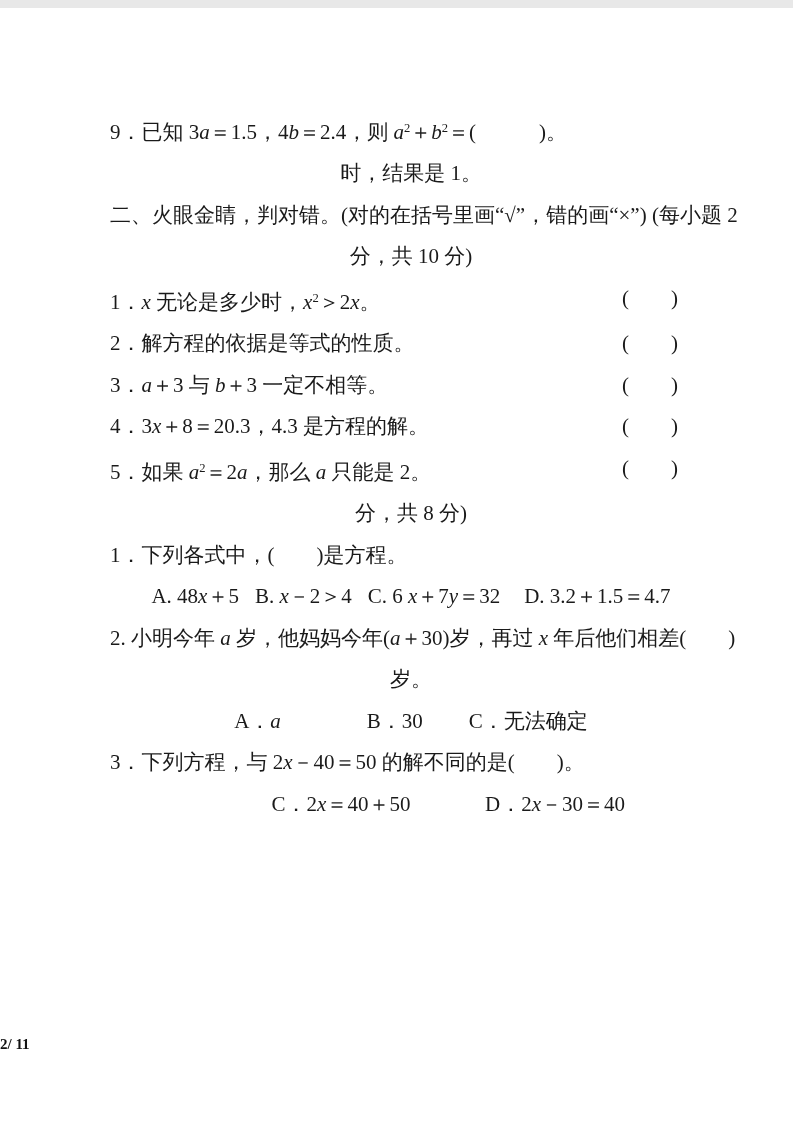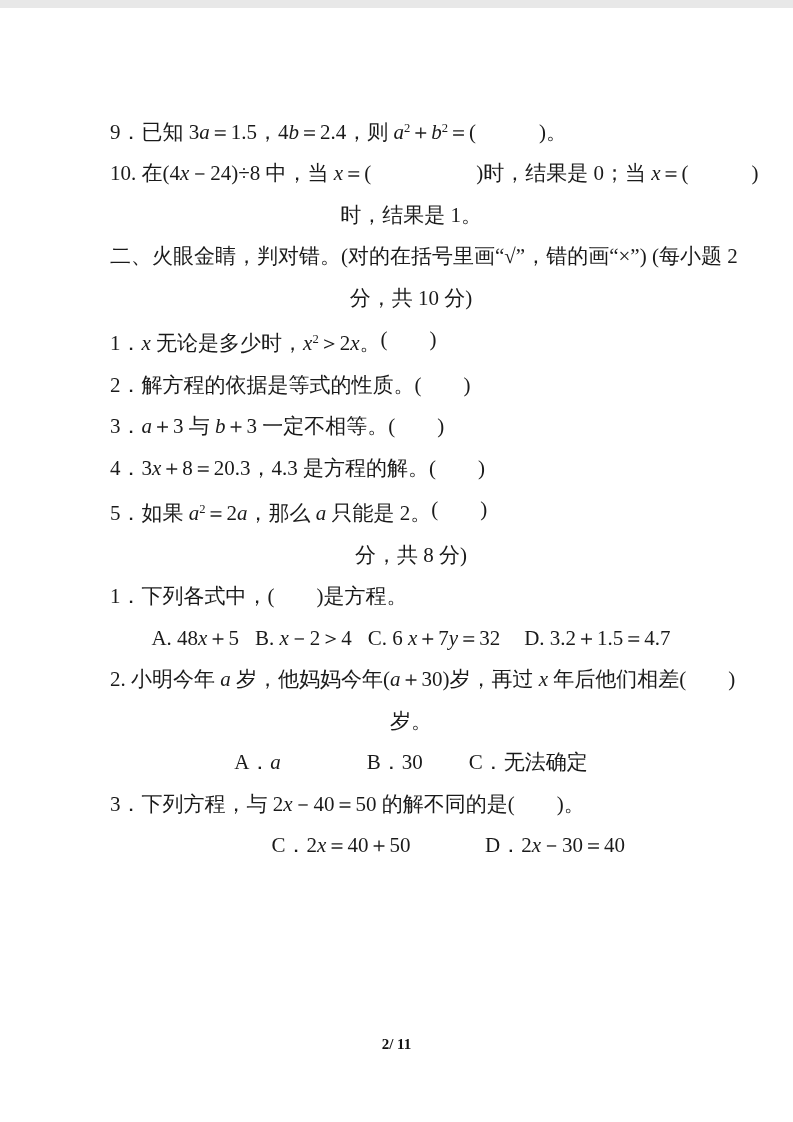--- a/index.html
+++ b/index.html
@@ -21,50 +21,50 @@
     top: 100px;
     width: 568px;
   }
   .line {
     line-height: 41.5px;
     white-space: nowrap;
   }
   .line.indent1 { padding-left: 34px; text-align: center; }
   .line.tf {
     display: flex;
+    justify-content: space-between;
   }
   .v {
     font-style: italic;
     font-family: "Liberation Serif", "DejaVu Serif", serif;
   }
   .sup {
     font-size: 0.6em;
     vertical-align: 0.55em;
   }
   .gap { display: inline-block; }
   .optcol { display: inline-block; }
   .footer {
     position: absolute;
     left: 0;
     right: 0;
     top: 1028px;
-    text-align: center;
+    text-align: left;
     font-size: 15px;
     font-weight: bold;
     font-family: "Liberation Serif", "DejaVu Serif", serif;
     color: #111111;
   }
 </style>
 </head>
 <body>
 
 <div class="page">
   <div class="content">
       <div class="line"><span class="">9．</span><span class="">已知 3</span><span class="v">a</span><span class="">＝1.5，4</span><span class="v">b</span><span class="">＝2.4，则 </span><span class="v">a</span><span class=" sup">2</span><span class="">＋</span><span class="v">b</span><span class=" sup">2</span><span class="">＝(　　　)。</span></div>
-      <div class="line"><span class="">10. </span><span class="">在(4</span><span class="v">x</span><span class="">－24)÷8 中，当 </span><span class="v">x</span><span class="">＝(　　　　　)时，结果是 0；当 </span><span class="v">x</span><span class="">＝(　　　)</span></div>
       <div class="line indent1"><span class="">时，结果是 1。</span></div>
       <div class="line"><span class="">二、</span><span class="">火眼金睛，判对错。(对的在括号里画“√”，错的画“×”) (每小题 2</span></div>
       <div class="line indent1"><span class="">分，共 10 分)</span></div>
       <div class="line tf">
         <span><span class="">1．</span><span class="v">x</span><span class=""> 无论是多少时，</span><span class="v">x</span><span class=" sup">2</span><span class="">＞2</span><span class="v">x</span><span class="">。</span></span>
         <span>(　　)</span>
       </div>
       <div class="line tf">
         <span><span class="">2．</span><span class="">解方程的依据是等式的性质。</span></span>
         <span>(　　)</span>

